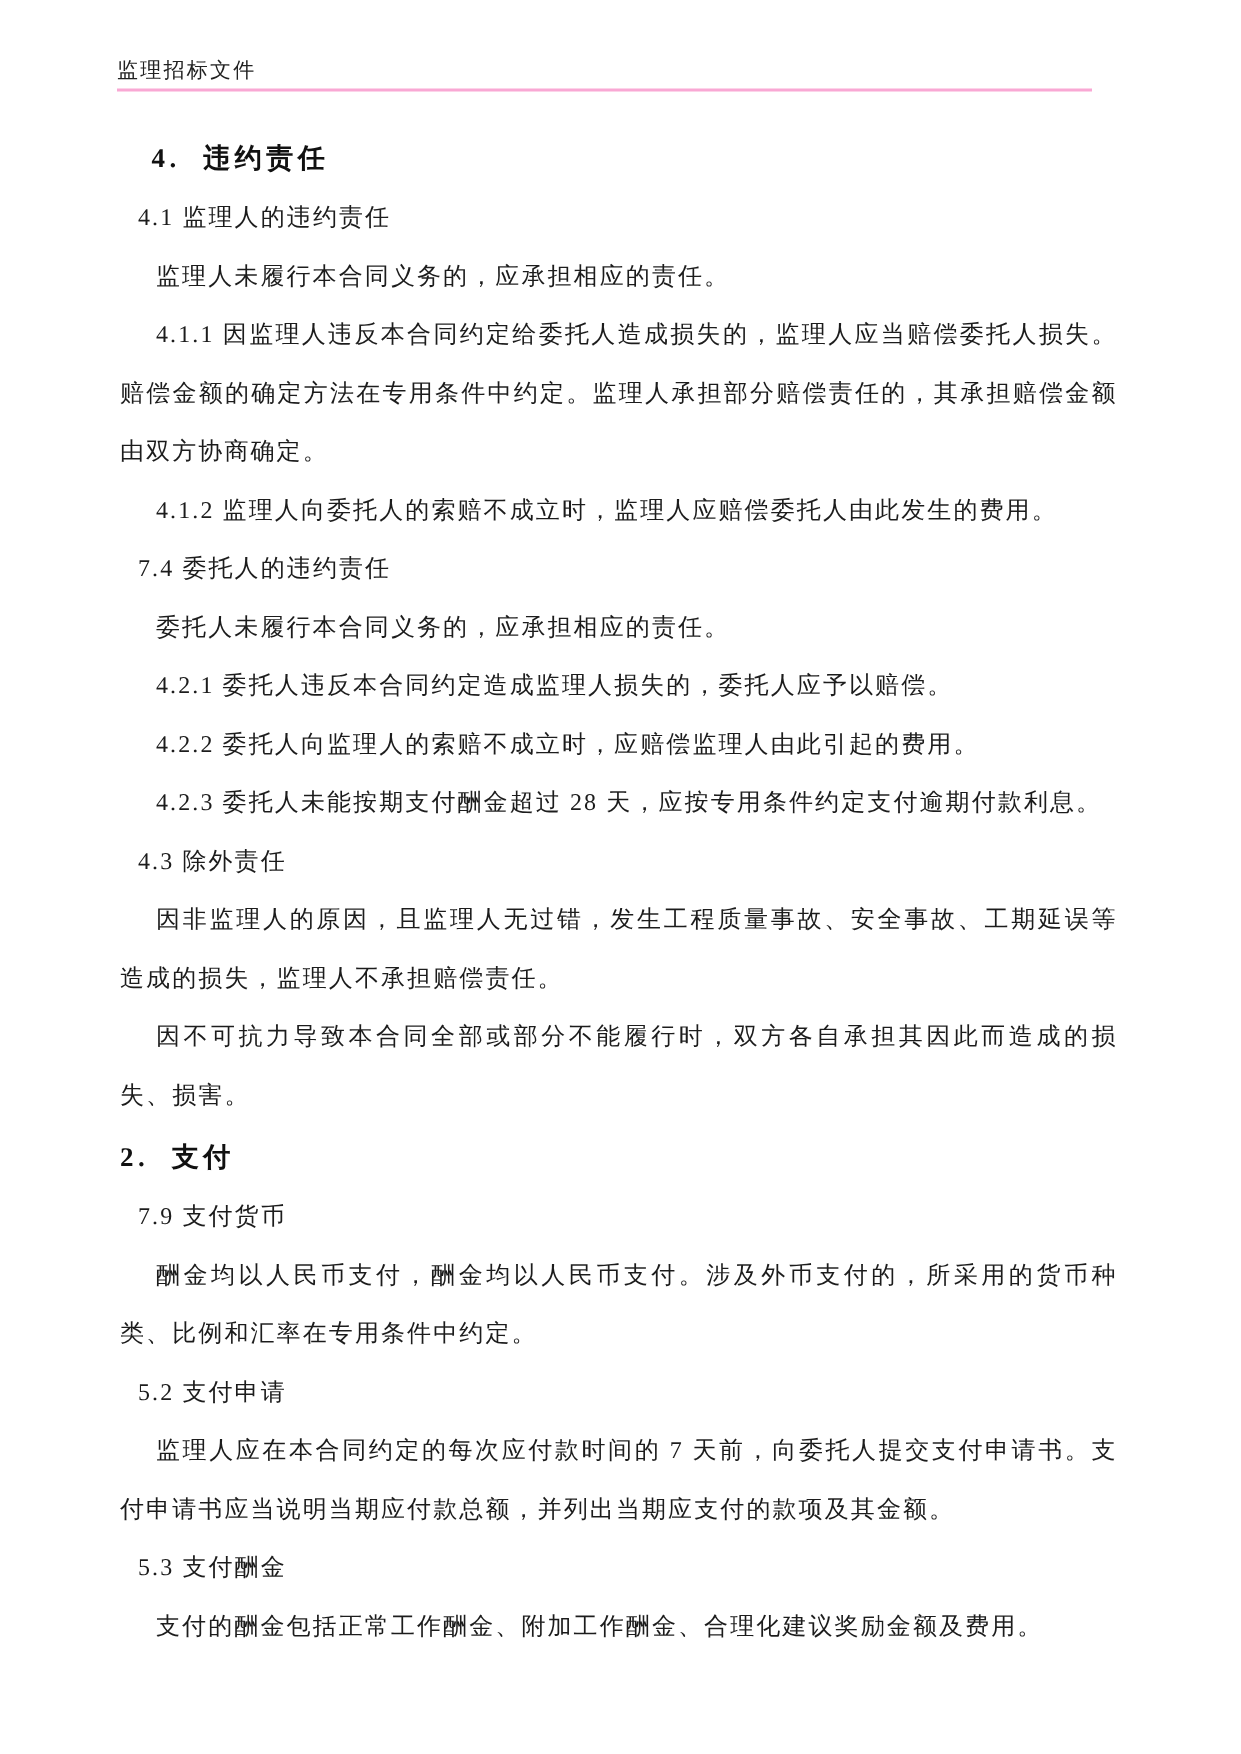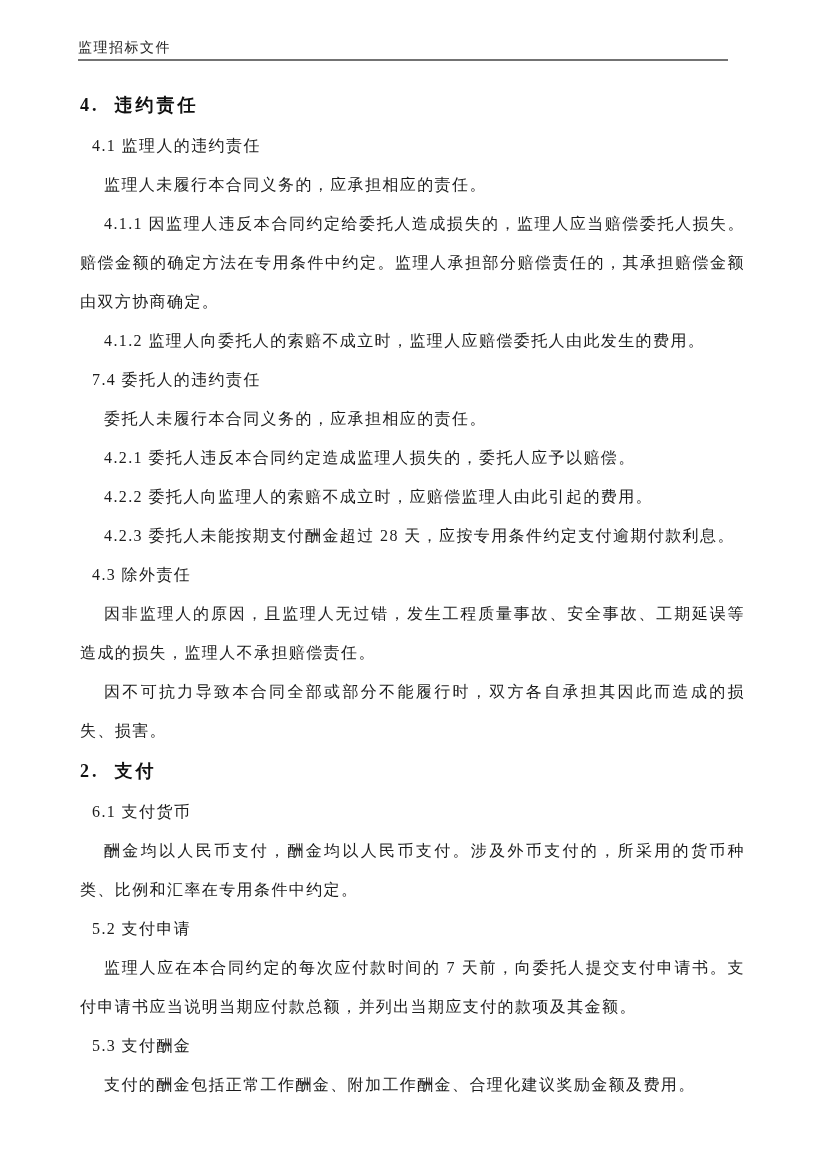--- a/index.html
+++ b/index.html
@@ -16,21 +16,21 @@
   }
   .page {
     position: relative;
     width: 827px;
     height: 1169px;
     background: #ffffff;
   }
   .page-header {
     margin: 38px 0 0 78px;
     width: 650px;
-    border-bottom: 2px solid #737373;
+    border-bottom: 2px solid #f9a8d4;
     padding-bottom: 3px;
   }
   .doc-label {
     font-size: 14px;
     line-height: 17px;
     letter-spacing: 1.5px;
     color: #222222;
   }
   .content {
     margin-left: 80px;
@@ -40,20 +40,21 @@
     margin: 0;
     font-size: 18px;
     font-weight: bold;
     line-height: 42px;
     letter-spacing: 3px;
     color: #111111;
     white-space: pre-wrap;
   }
   .chapter-heading.first {
     margin-top: 23px;
+    margin-left: 21px;
   }
   .section-heading {
     margin: 0;
     font-size: 16px;
     font-weight: normal;
     line-height: 39px;
     letter-spacing: 1.4px;
     padding-left: 12px;
     color: #1c1c1c;
   }
@@ -91,21 +92,21 @@
     <p class="para">4.2.1 委托人违反本合同约定造成监理人损失的，委托人应予以赔偿。</p>
     <p class="para">4.2.2 委托人向监理人的索赔不成立时，应赔偿监理人由此引起的费用。</p>
     <p class="para">4.2.3 委托人未能按期支付酬金超过 28 天，应按专用条件约定支付逾期付款利息。</p>
 
     <h2 class="section-heading">4.3 除外责任</h2>
     <p class="para">因非监理人的原因，且监理人无过错，发生工程质量事故、安全事故、工期延误等造成的损失，监理人不承担赔偿责任。</p>
     <p class="para">因不可抗力导致本合同全部或部分不能履行时，双方各自承担其因此而造成的损失、损害。</p>
 
     <h1 class="chapter-heading">2.  支付</h1>
 
-    <h2 class="section-heading">6.1 支付货币</h2>
+    <h2 class="section-heading">7.9 支付货币</h2>
     <p class="para">酬金均以人民币支付，酬金均以人民币支付。涉及外币支付的，所采用的货币种类、比例和汇率在专用条件中约定。</p>
 
     <h2 class="section-heading">5.2 支付申请</h2>
     <p class="para">监理人应在本合同约定的每次应付款时间的 7 天前，向委托人提交支付申请书。支付申请书应当说明当期应付款总额，并列出当期应支付的款项及其金额。</p>
 
     <h2 class="section-heading">5.3 支付酬金</h2>
     <p class="para">支付的酬金包括正常工作酬金、附加工作酬金、合理化建议奖励金额及费用。</p>
 
   </div>
 </div>

